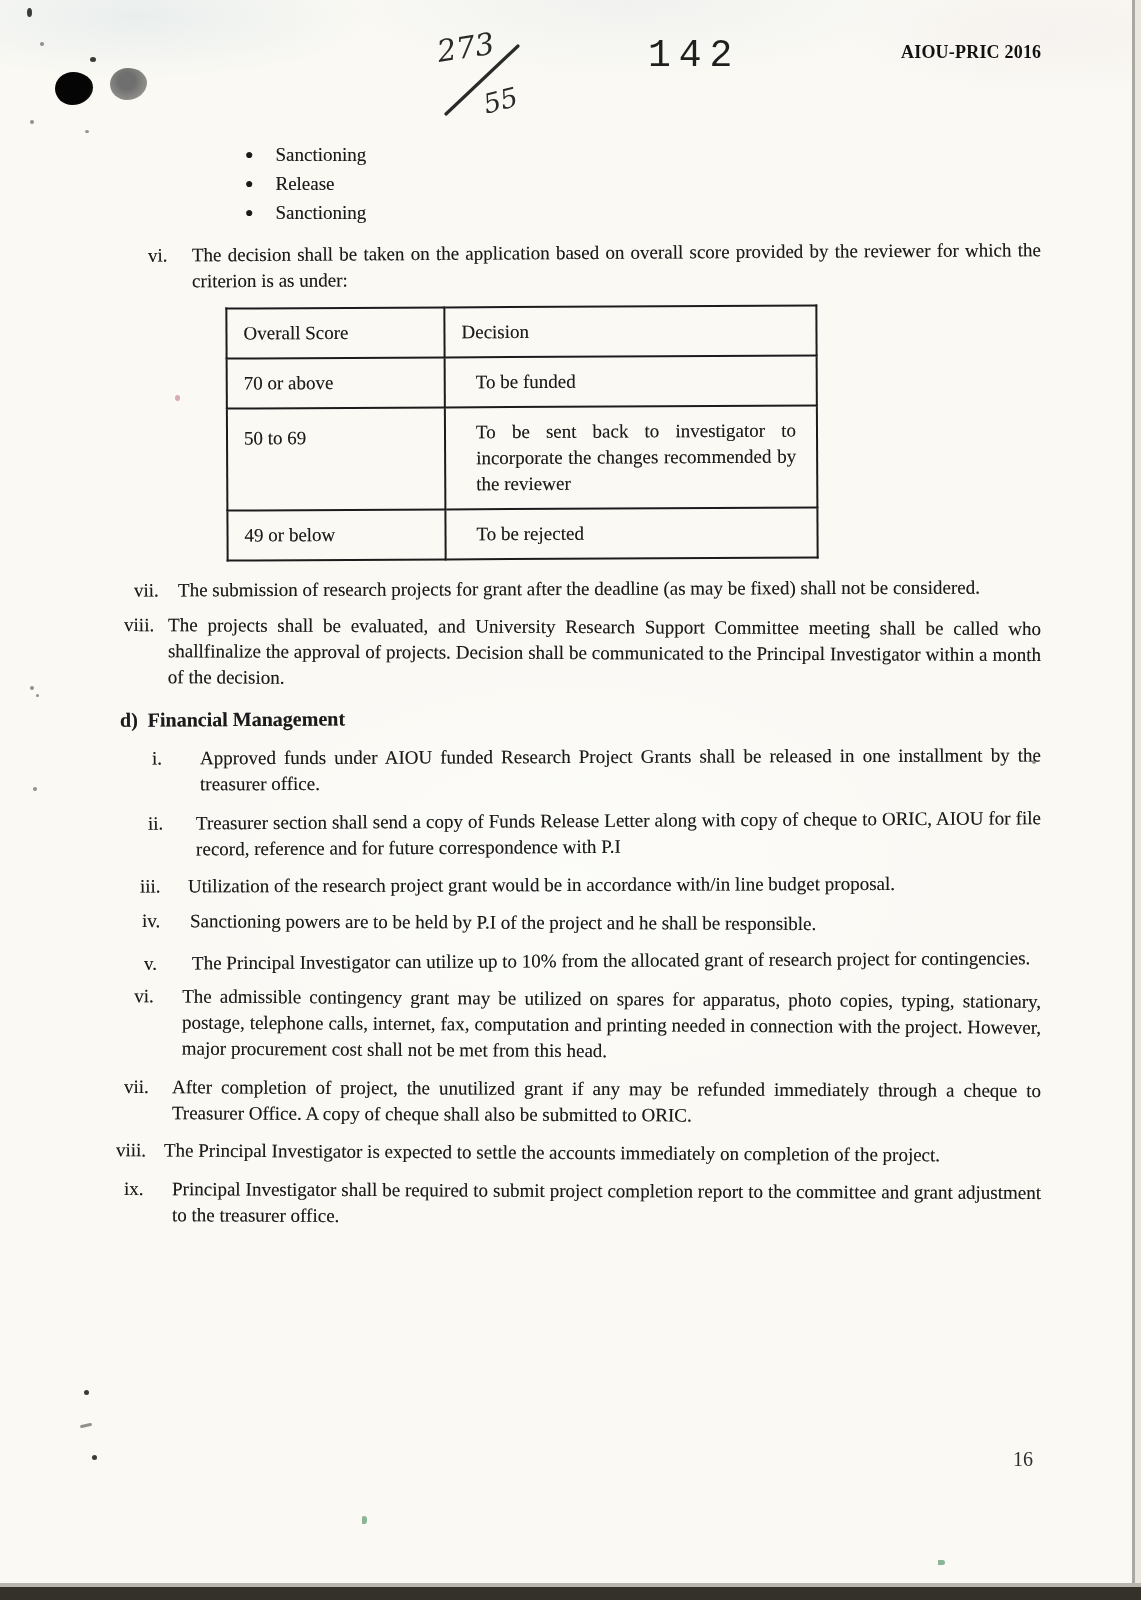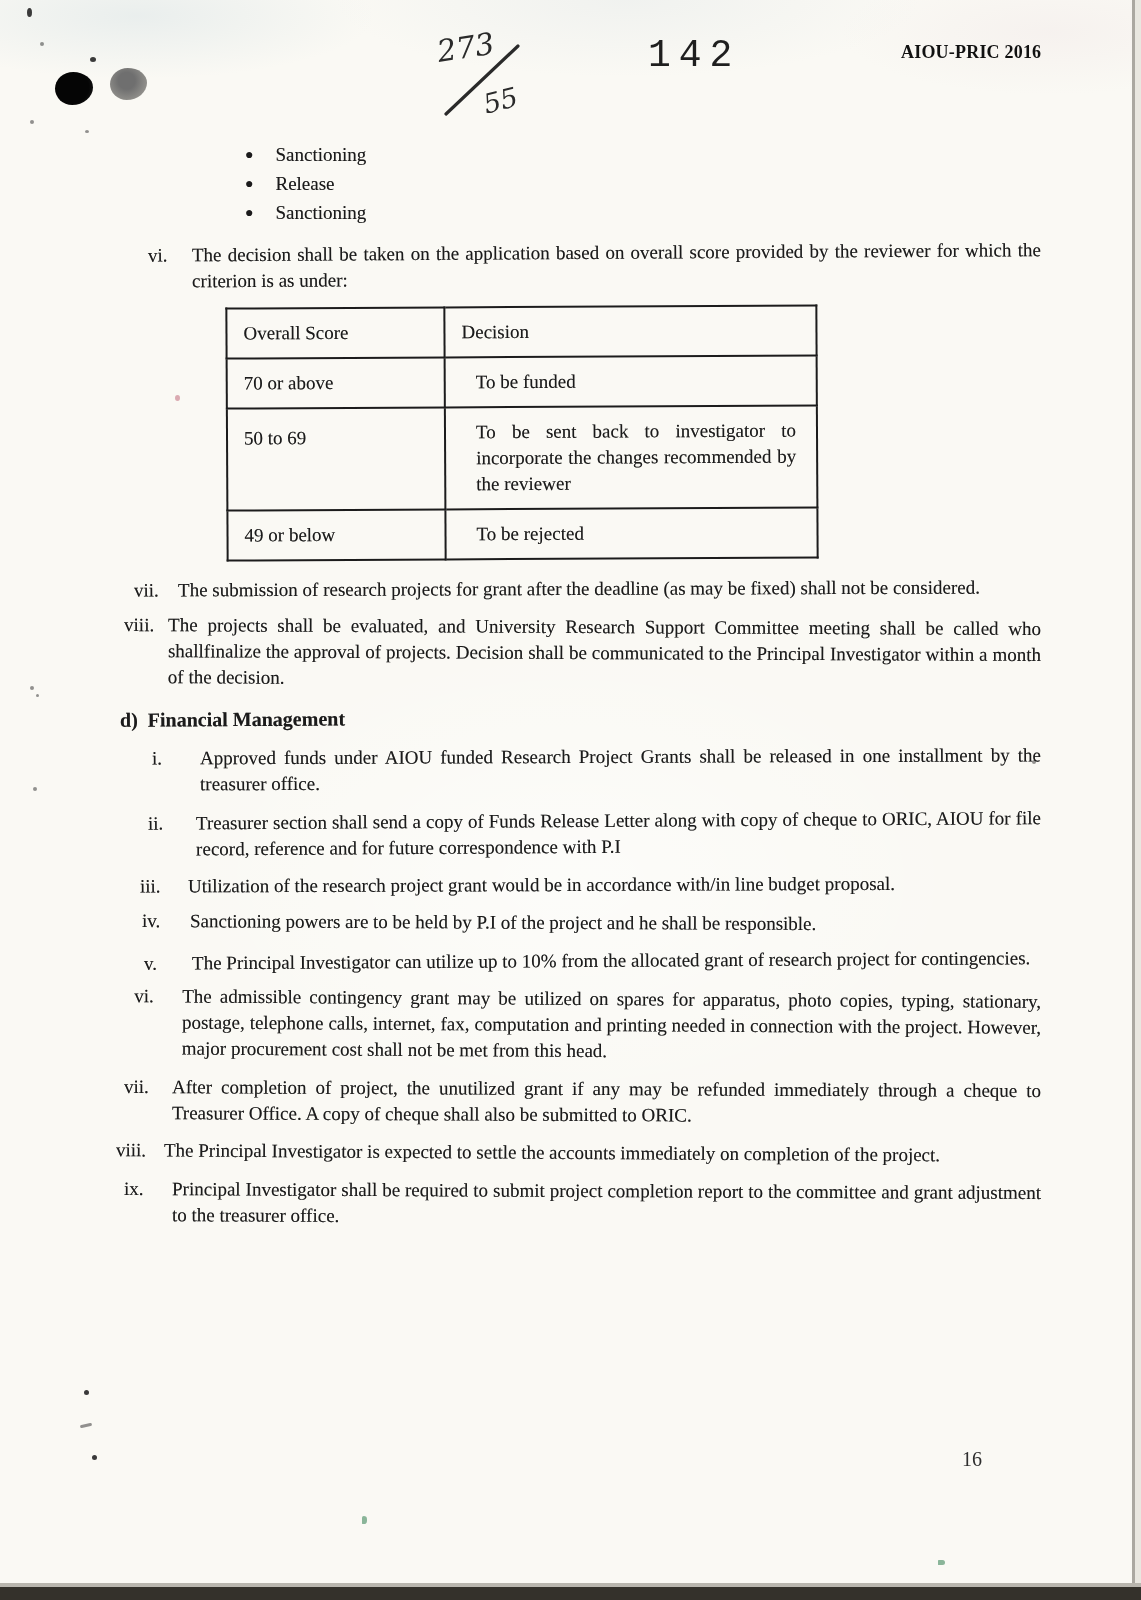--- a/index.html
+++ b/index.html
@@ -50,21 +50,21 @@
   .rc{transform:rotate(-.2deg);} .rd{transform:rotate(.35deg);}
   
   table.score{border-collapse:collapse;margin:14px 0 16px 106px;width:592px;
     transform:rotate(-.3deg);}
   table.score th,table.score td{border:2.5px solid #1c1c1c;font-weight:normal;
     font-size:19px;vertical-align:middle;text-align:left;}
   table.score th{padding:11px 14px 11px 16px;}
   table.score td.c1{width:186px;padding:11px 14px 11px 16px;}
   table.score td.c2{padding:11px 20px 11px 30px;}
   table.score td.c2.just{text-align:justify;}
-  .pageno{position:absolute;left:962px;top:1448px;font-size:20px;color:#2e2e2e;}
+  .pageno{position:absolute;left:1013px;top:1448px;font-size:20px;color:#2e2e2e;}
 </style>
 </head>
 <body>
 
 <div class="scan">
 
   <div class="blob blob-black"></div>
   <div class="blob blob-gray"></div>
   <div class="speck" style="left:27px;top:8px;width:5px;height:9px;"></div>
   <div class="speck faint" style="left:40px;top:42px;width:4px;height:4px;"></div>

